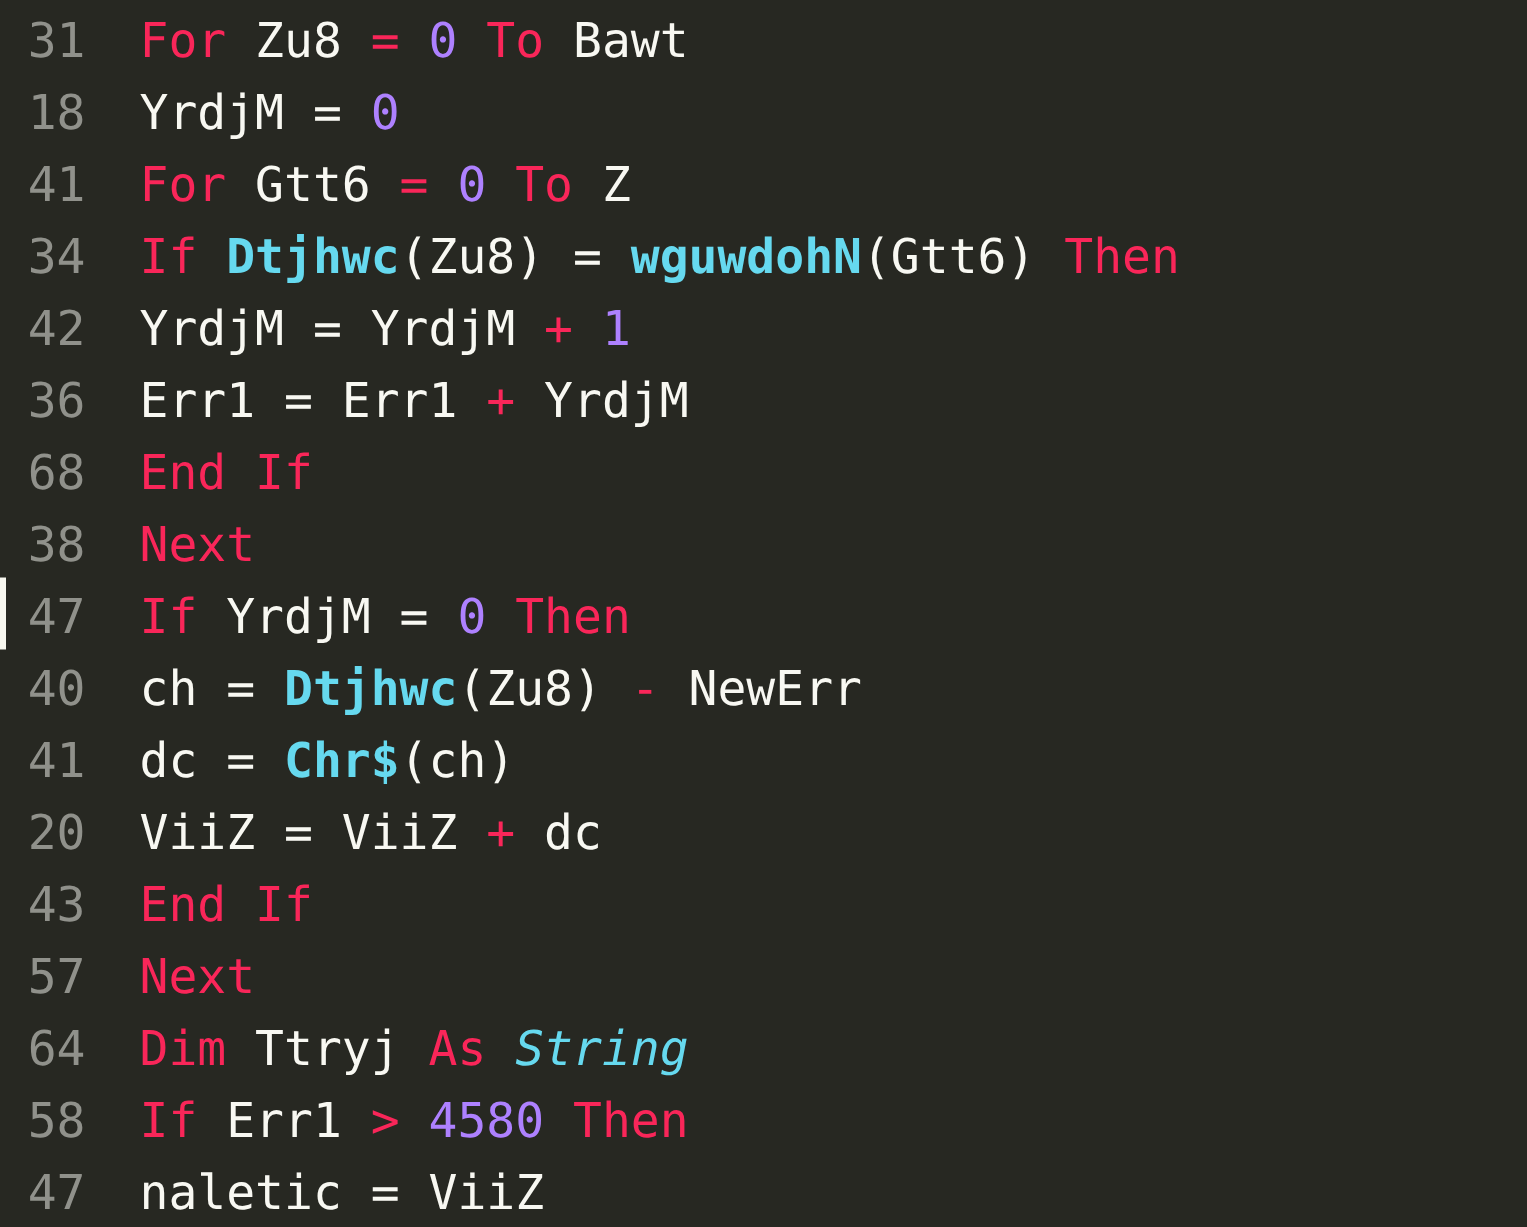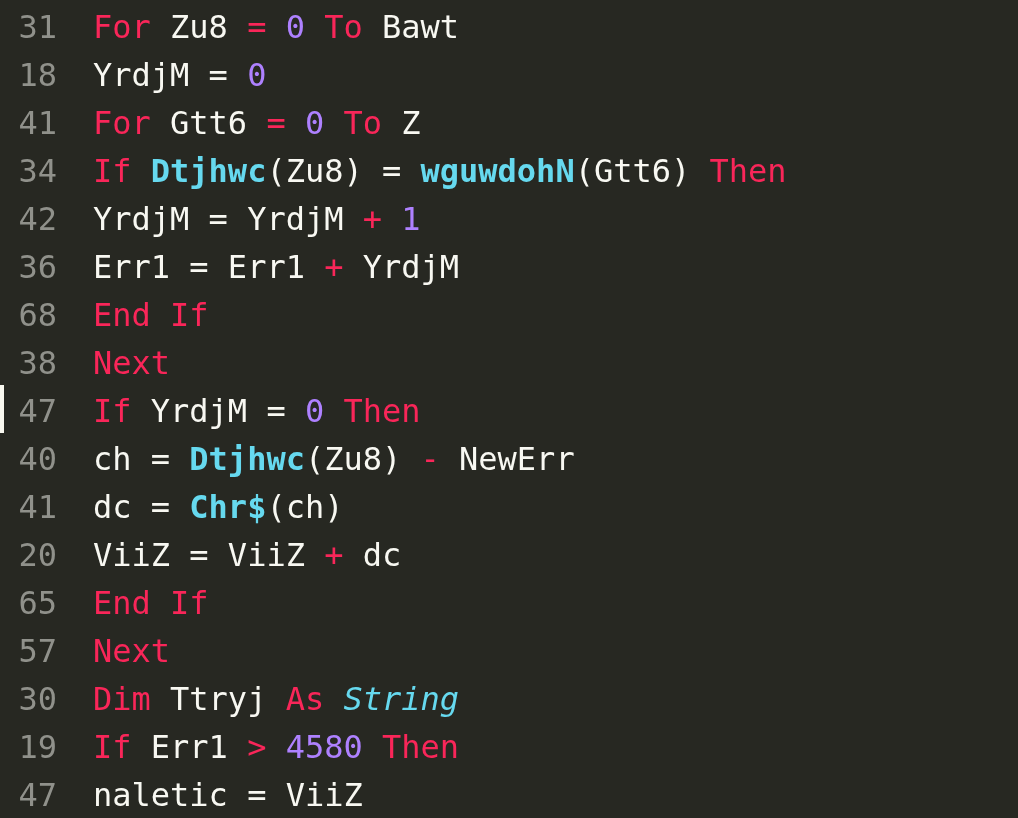--- a/index.html
+++ b/index.html
@@ -77,21 +77,21 @@
         <span class="ln">41</span>
         <span class="ln">34</span>
         <span class="ln">42</span>
         <span class="ln">36</span>
         <span class="ln">68</span>
         <span class="ln">38</span>
         <span class="ln">47</span>
         <span class="ln">40</span>
         <span class="ln">41</span>
         <span class="ln">20</span>
-        <span class="ln">65</span>
+        <span class="ln">43</span>
         <span class="ln">57</span>
-        <span class="ln">30</span>
-        <span class="ln">19</span>
+        <span class="ln">64</span>
+        <span class="ln">58</span>
         <span class="ln">47</span>
       </div>
     <div class="code" id="code"><span class="line"><span class="tok-kw">For</span><span class="tok-ws"> </span><span class="tok-id">Zu8</span><span class="tok-ws"> </span><span class="tok-op">=</span><span class="tok-ws"> </span><span class="tok-num">0</span><span class="tok-ws"> </span><span class="tok-kw">To</span><span class="tok-ws"> </span><span class="tok-id">Bawt</span></span><span class="line"><span class="tok-id">YrdjM</span><span class="tok-ws"> </span><span class="tok-eq">=</span><span class="tok-ws"> </span><span class="tok-num">0</span></span><span class="line"><span class="tok-kw">For</span><span class="tok-ws"> </span><span class="tok-id">Gtt6</span><span class="tok-ws"> </span><span class="tok-op">=</span><span class="tok-ws"> </span><span class="tok-num">0</span><span class="tok-ws"> </span><span class="tok-kw">To</span><span class="tok-ws"> </span><span class="tok-id">Z</span></span><span class="line"><span class="tok-kw">If</span><span class="tok-ws"> </span><span class="tok-fn">Dtjhwc</span><span class="tok-pun">(</span><span class="tok-id">Zu8</span><span class="tok-pun">)</span><span class="tok-ws"> </span><span class="tok-eq">=</span><span class="tok-ws"> </span><span class="tok-fn">wguwdohN</span><span class="tok-pun">(</span><span class="tok-id">Gtt6</span><span class="tok-pun">)</span><span class="tok-ws"> </span><span class="tok-kw">Then</span></span><span class="line"><span class="tok-id">YrdjM</span><span class="tok-ws"> </span><span class="tok-eq">=</span><span class="tok-ws"> </span><span class="tok-id">YrdjM</span><span class="tok-ws"> </span><span class="tok-op">+</span><span class="tok-ws"> </span><span class="tok-num">1</span></span><span class="line"><span class="tok-id">Err1</span><span class="tok-ws"> </span><span class="tok-eq">=</span><span class="tok-ws"> </span><span class="tok-id">Err1</span><span class="tok-ws"> </span><span class="tok-op">+</span><span class="tok-ws"> </span><span class="tok-id">YrdjM</span></span><span class="line"><span class="tok-kw">End</span><span class="tok-ws"> </span><span class="tok-kw">If</span></span><span class="line"><span class="tok-kw">Next</span></span><span class="line"><span class="tok-kw">If</span><span class="tok-ws"> </span><span class="tok-id">YrdjM</span><span class="tok-ws"> </span><span class="tok-eq">=</span><span class="tok-ws"> </span><span class="tok-num">0</span><span class="tok-ws"> </span><span class="tok-kw">Then</span></span><span class="line"><span class="tok-id">ch</span><span class="tok-ws"> </span><span class="tok-eq">=</span><span class="tok-ws"> </span><span class="tok-fn">Dtjhwc</span><span class="tok-pun">(</span><span class="tok-id">Zu8</span><span class="tok-pun">)</span><span class="tok-ws"> </span><span class="tok-op">-</span><span class="tok-ws"> </span><span class="tok-id">NewErr</span></span><span class="line"><span class="tok-id">dc</span><span class="tok-ws"> </span><span class="tok-eq">=</span><span class="tok-ws"> </span><span class="tok-fn">Chr$</span><span class="tok-pun">(</span><span class="tok-id">ch</span><span class="tok-pun">)</span></span><span class="line"><span class="tok-id">ViiZ</span><span class="tok-ws"> </span><span class="tok-eq">=</span><span class="tok-ws"> </span><span class="tok-id">ViiZ</span><span class="tok-ws"> </span><span class="tok-op">+</span><span class="tok-ws"> </span><span class="tok-id">dc</span></span><span class="line"><span class="tok-kw">End</span><span class="tok-ws"> </span><span class="tok-kw">If</span></span><span class="line"><span class="tok-kw">Next</span></span><span class="line"><span class="tok-kw">Dim</span><span class="tok-ws"> </span><span class="tok-id">Ttryj</span><span class="tok-ws"> </span><span class="tok-kw">As</span><span class="tok-ws"> </span><span class="tok-type">String</span></span><span class="line"><span class="tok-kw">If</span><span class="tok-ws"> </span><span class="tok-id">Err1</span><span class="tok-ws"> </span><span class="tok-op">&gt;</span><span class="tok-ws"> </span><span class="tok-num">4580</span><span class="tok-ws"> </span><span class="tok-kw">Then</span></span><span class="line"><span class="tok-id">naletic</span><span class="tok-ws"> </span><span class="tok-eq">=</span><span class="tok-ws"> </span><span class="tok-id">ViiZ</span></span></div>
   </div>
 </div>
 
 </body></html>

